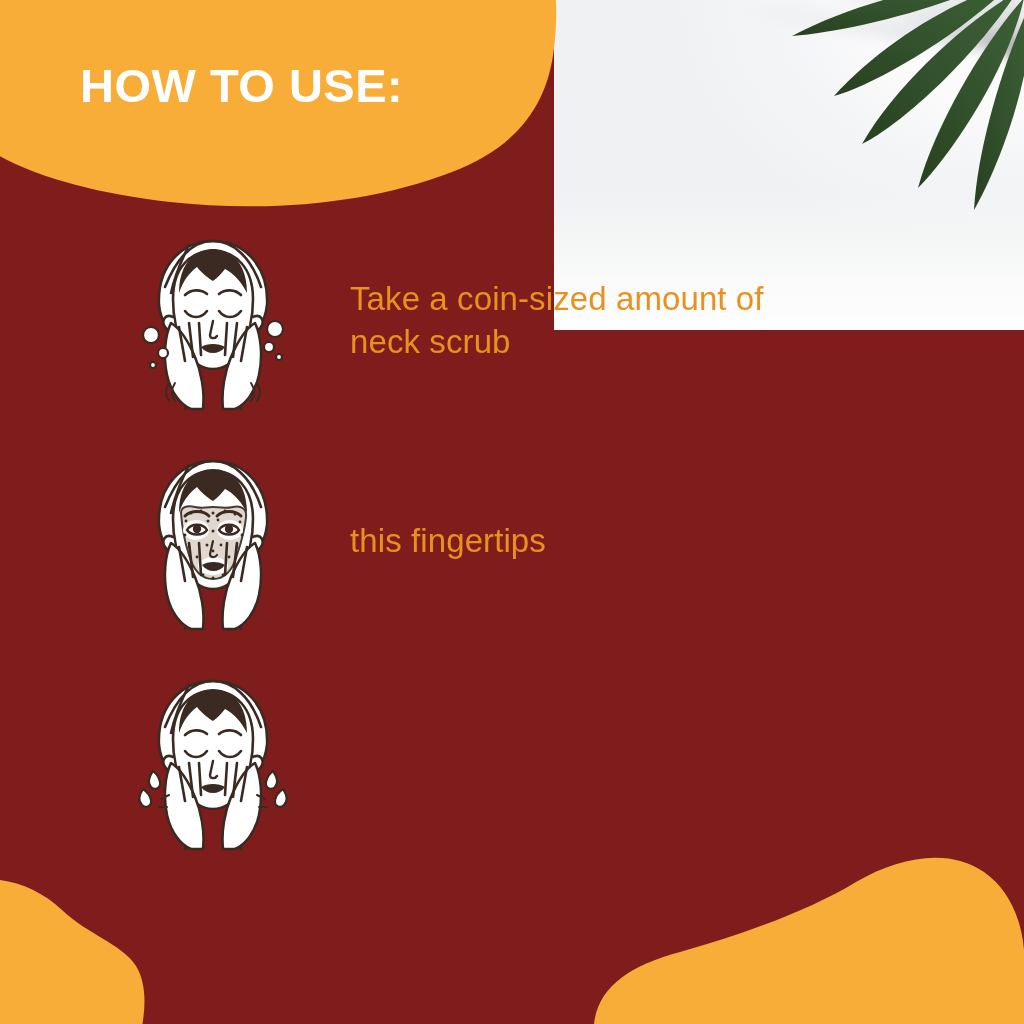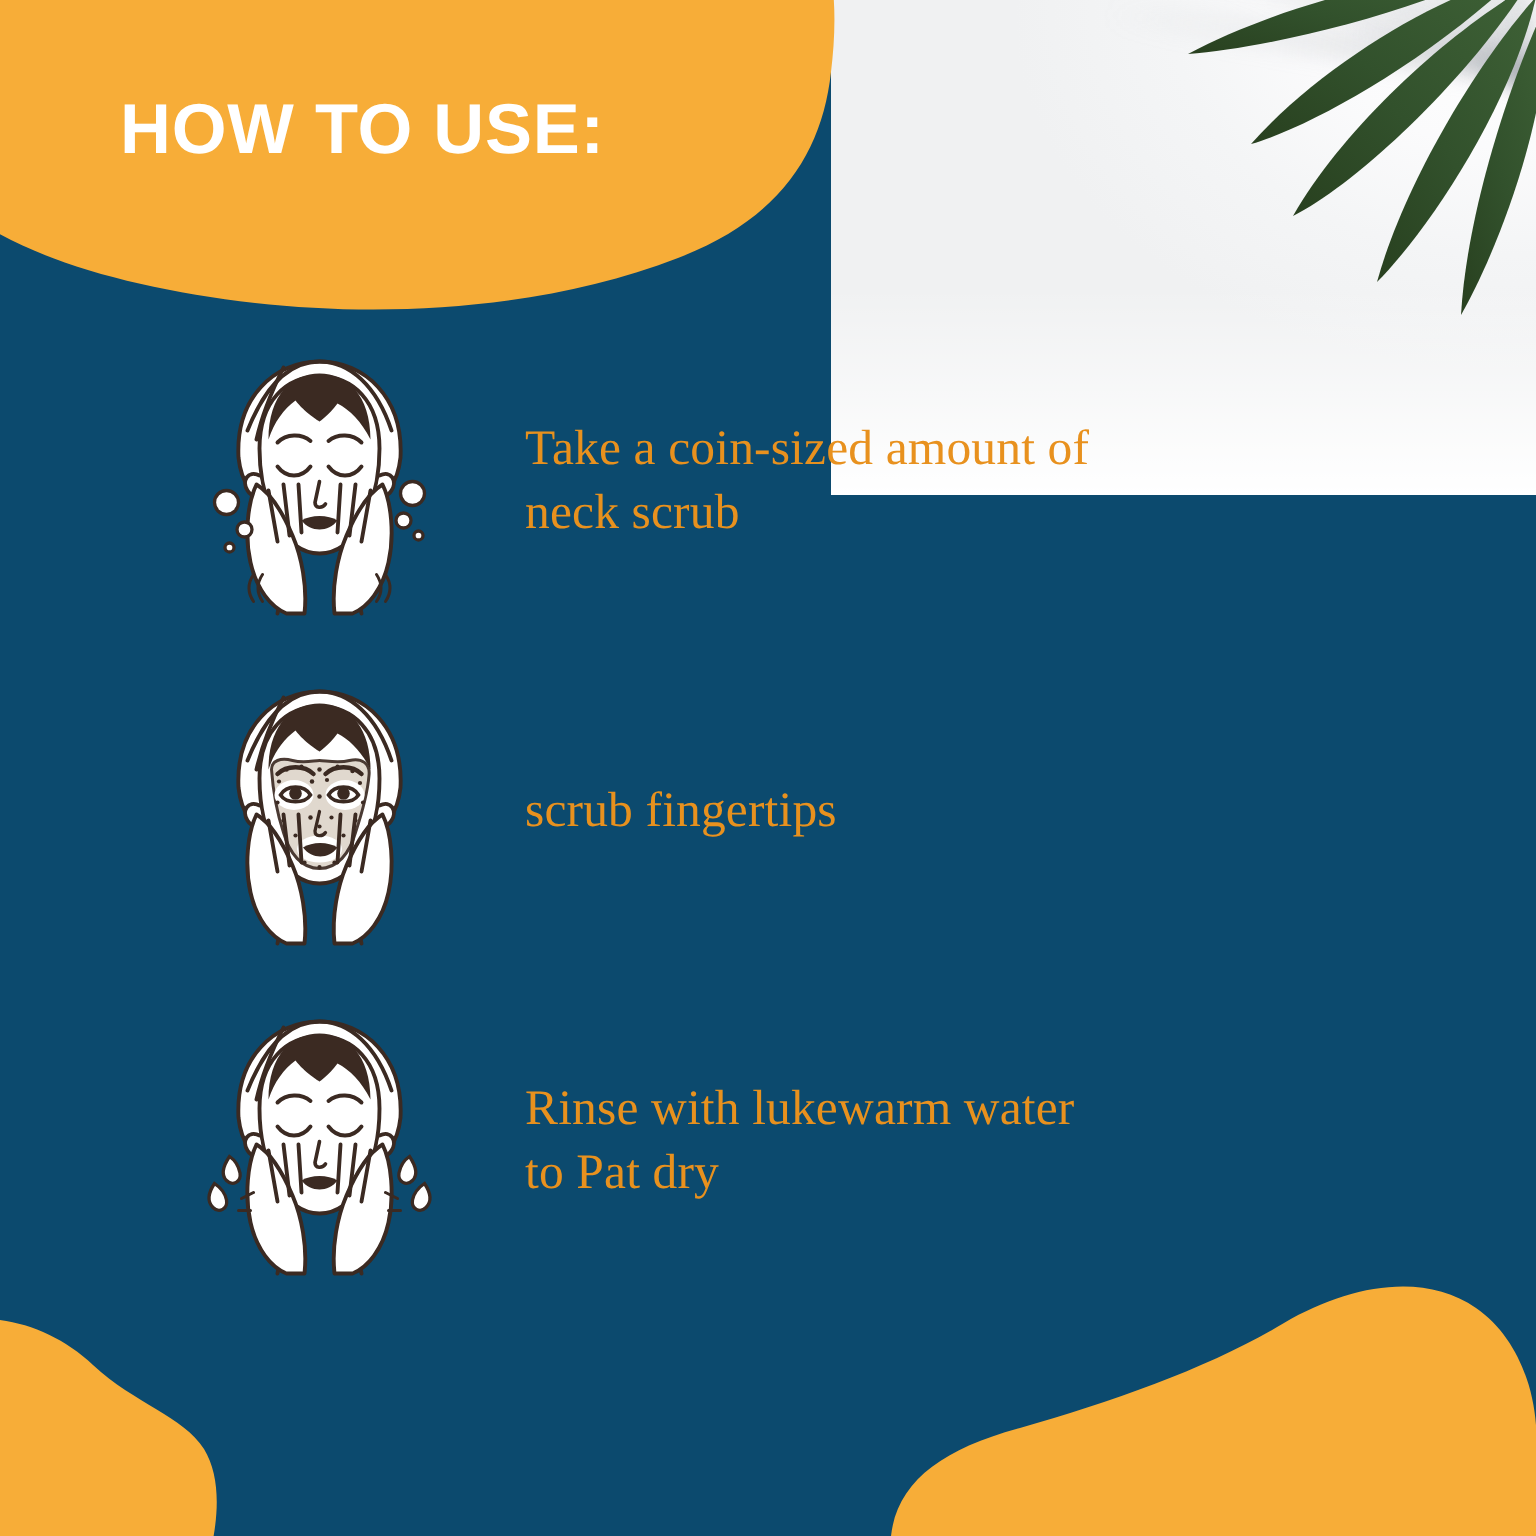--- a/index.html
+++ b/index.html
@@ -12,21 +12,21 @@
     height: 1024px;
     background: #ffffff;
     font-family: "Liberation Sans", sans-serif;
     overflow: hidden;
   }
 
   #poster {
     position: relative;
     width: 1024px;
     height: 1024px;
-    background: #0c4a6e;
+    background: #7f1d1d;
     overflow: hidden;
   }
 
   
   .photo-bg {
     position: absolute;
     top: 0;
     right: 0;
     width: 470px;
     height: 330px;
@@ -87,21 +87,20 @@
     left: 0;
     top: 228px;
     width: 1024px;
   }
   .step {
     position: relative;
     display: flex;
     align-items: center;
     height: 186px;
     margin-bottom: 34px;
-    font-family: Liberation Serif, serif;
   }
   .step .icon-slot {
     position: absolute;
     left: 128px;
     top: 0;
     width: 170px;
     height: 186px;
     display: flex;
     align-items: center;
     justify-content: center;
@@ -294,21 +293,21 @@
 
           <g stroke="#3B2A22" stroke-width="2.6" fill="#fff" stroke-linecap="round" stroke-linejoin="round">
             <path d="M42 92 C36 104 34 126 38 144 C42 162 52 174 62 178 L74 178 C76 160 72 140 66 126 C60 112 52 98 42 92 Z"></path>
             <path d="M50 96 L56 130 M60 92 L64 126 M70 92 L72 124"></path>
             <path d="M126 92 C132 104 134 126 130 144 C126 162 116 174 106 178 L94 178 C92 160 96 140 102 126 C108 112 116 98 126 92 Z"></path>
             <path d="M118 96 L112 130 M108 92 L104 126 M98 92 L96 124"></path>
           </g>
         </svg>
       </div>
       <div class="step-text">
-        <span class="line">scrub fingertips</span>
+        <span class="line">this fingertips</span>
       </div>
     </div>
 
     <div class="step">
       <div class="icon-slot">
         <svg width="168" height="180" viewBox="0 0 168 180" fill="none" xmlns="http://www.w3.org/2000/svg">
           <g stroke="#3B2A22" stroke-width="2.6" stroke-linecap="round" stroke-linejoin="round" fill="#fff">
             <path d="M30 74 C28 34 54 10 84 10 C114 10 140 34 138 74 C136 92 128 100 120 100 L48 100 C40 100 32 92 30 74 Z"></path>
             <path d="M70 138 L70 164 M98 138 L98 164"></path>
             <path d="M56 178 C58 166 62 160 70 156 M112 178 C110 166 106 160 98 156"></path>
@@ -339,24 +338,20 @@
             <path d="M24 100 C20 106 18 112 22 116 C26 120 32 117 31 111 C30 106 27 102 24 100 Z"></path>
             <path d="M14 118 C10 124 9 130 13 134 C17 138 23 135 22 129 C21 124 17 120 14 118 Z"></path>
             <path d="M144 100 C148 106 150 112 146 116 C142 120 136 117 137 111 C138 106 141 102 144 100 Z"></path>
             <path d="M154 118 C158 124 159 130 155 134 C151 138 145 135 146 129 C147 124 151 120 154 118 Z"></path>
           </g>
           <g stroke="#3B2A22" stroke-width="2" fill="none" stroke-linecap="round">
             <path d="M32 128 L40 124 M30 136 L38 136 M136 128 L128 124 M138 136 L130 136"></path>
           </g>
         </svg>
       </div>
-      <div class="step-text">
-        <span class="line">Rinse with lukewarm water</span>
-        <span class="line">to Pat dry</span>
-      </div>
     </div>
 
   </div>
 
   <div class="blob" style="left:-60px; bottom:-20px; width:270px; height:170px;">
     <svg width="270" height="170" viewBox="0 0 270 170" xmlns="http://www.w3.org/2000/svg">
       <path d="M0 16 C40 -4 88 4 122 36 C150 62 182 70 196 92 C208 112 206 140 198 170 H0 Z" fill="#F7AD38"></path>
     </svg>
   </div>
 

